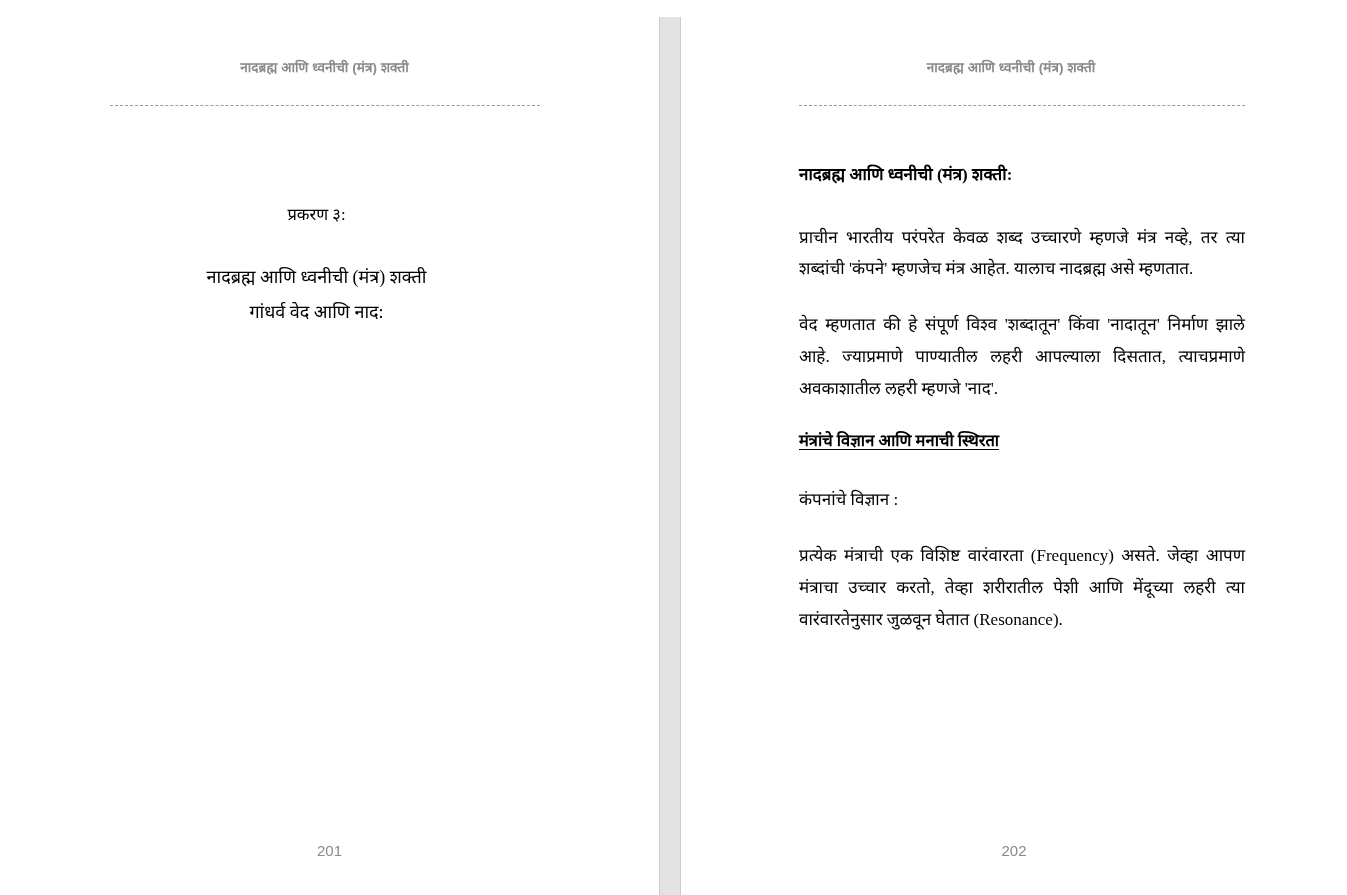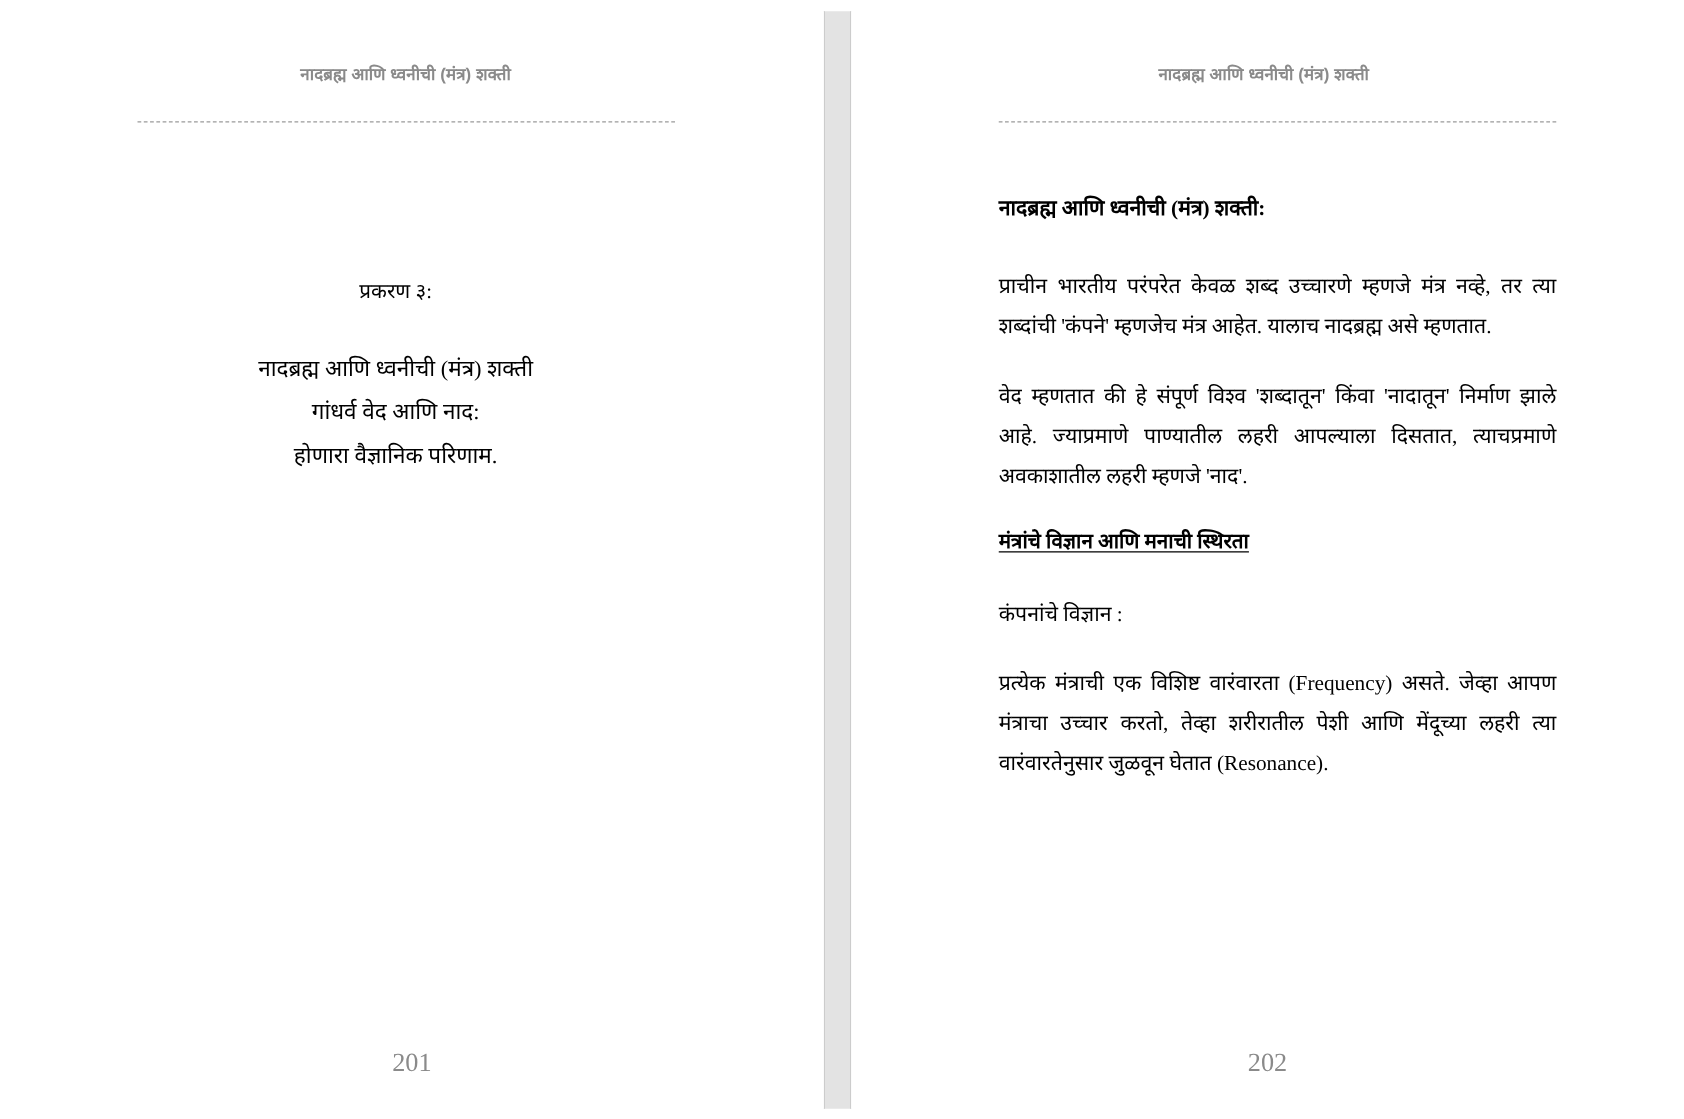--- a/index.html
+++ b/index.html
@@ -15,21 +15,21 @@
     font-family: "Liberation Serif", "DejaVu Serif", serif;
     color: #000000;
   }
 
   .viewer {
     position: relative;
     width: 1316px;
     height: 895px;
     display: flex;
     flex-direction: row;
-    align-items: center;
+    align-items: flex-end;
     background: #ffffff;
   }
 
   
   .page {
     position: relative;
     background: #ffffff;
     height: 878px;
     box-sizing: border-box;
     overflow: hidden;
@@ -65,21 +65,21 @@
     height: 0;
     border: none;
     border-top: 1px dashed #9a9a9a;
     margin: 0;
   }
   .page-left .rule  { margin: 29px 119px 0 110px; }
   .page-right .rule { margin: 29px 102px 0 118px; }
 
   
   .title-block {
-    margin-top: 119px;
+    margin-top: 93px;
     text-align: center;
     padding-right: 26px;
     font-size: 16.5px;
     line-height: 1.9;
   }
   .title-block .chapter-no { display: block; }
   .title-block .chapter-title {
     display: block;
     font-size: 18px;
     margin-top: 30px;
@@ -126,27 +126,27 @@
   }
   .plain-line {
     font-size: 17px;
     line-height: 1.88;
     margin: 0 0 24px 0;
   }
 
   
   .page-number {
     position: absolute;
-    bottom: 24px;
+    bottom: 36px;
     left: 0;
     width: 100%;
     text-align: center;
     color: #8a8a8a;
-    font-size: 21px;
-    font-family: Liberation Serif, serif;
+    font-size: 15px;
+    font-family: Liberation Sans, sans-serif;
   }
   .page-left .page-number  { padding-right: 10px; }
   .page-right .page-number { padding-right: 6px; }
 </style>
 </head>
 <body>
 
 <div class="viewer">
 
   <div class="page page-left">
@@ -155,21 +155,20 @@
 
     <hr class="rule">
 
     <div class="title-block">
       <span class="chapter-no">प्रकरण ३:</span>
 
       <span class="chapter-title">नादब्रह्म आणि ध्वनीची (मंत्र) शक्ती</span>
 
       <span class="subtitle-group">
         <span>गांधर्व वेद आणि नाद:</span>
-        <span>होणारा वैज्ञानिक परिणाम.</span>
       </span>
     </div>
 
     <div class="page-number">201</div>
   </div>
 
   <div class="gutter"></div>
 
   <div class="page page-right">
 

